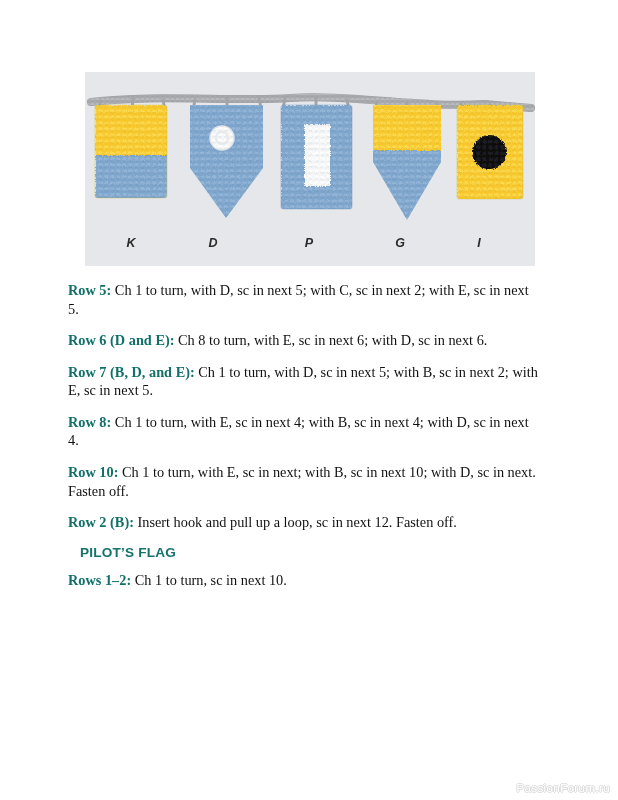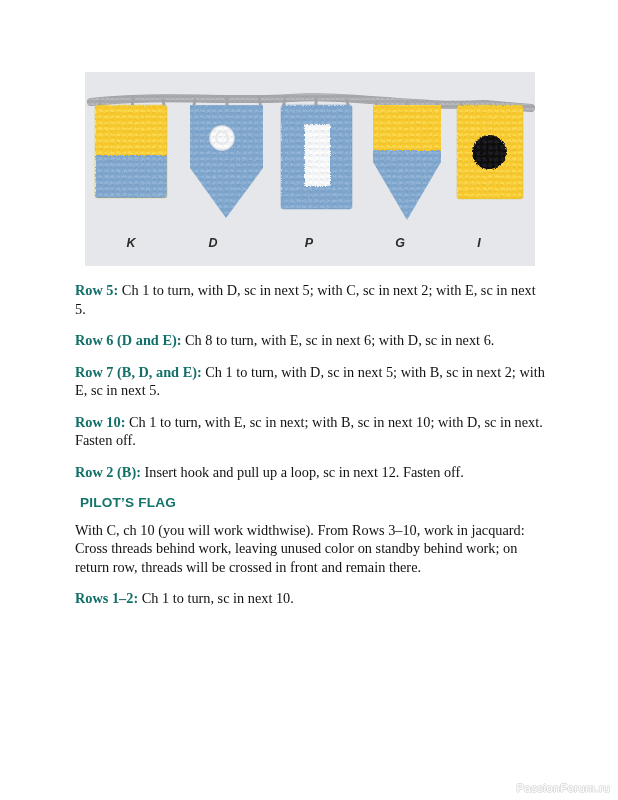--- a/index.html
+++ b/index.html
@@ -49,38 +49,38 @@
     font-style: italic;
     font-weight: 600;
     font-size: 12.5px;
     color: #2b2b2b;
     transform: translateX(-50%);
   }
 
   
   .content {
     position: absolute;
-    left: 75px;
+    left: 68px;
     top: 281px;
     width: 470px;
   }
   p.para {
     margin: 0 0 13px 0;
     font-size: 14.3px;
     line-height: 1.30;
     color: #111111;
     text-align: left;
   }
   p.para:last-child { margin-bottom: 8px; }
   .lead {
     font-weight: bold;
     color: #127069;
   }
   h2.section-head {
-    margin: 5px 0 11px 5px;
+    margin: 5px 0 11px 12px;
     font-family: "Liberation Sans", sans-serif;
     font-weight: bold;
     font-size: 13.6px;
     letter-spacing: 0.2px;
     color: #14746c;
   }
 
   
   .watermark {
     position: absolute;
@@ -235,33 +235,35 @@
     </p>
 
     <p class="para">
       <span class="lead">Row 6 (D and E):</span><span> Ch 8 to turn, with E, sc in next 6; with D, sc in next 6.</span>
     </p>
 
     <p class="para">
       <span class="lead">Row 7 (B, D, and E):</span><span> Ch 1 to turn, with D, sc in next 5; with B, sc in next 2; with E, sc in next 5.</span>
     </p>
 
+    <p class="para">
+      <span class="lead">Row 8:</span><span> Ch 1 to turn, with E, sc in next 4; with B, sc in next 4; with D, sc in next 4.</span>
+    </p>
 
 
     <p class="para">
       <span class="lead">Row 10:</span><span> Ch 1 to turn, with E, sc in next; with B, sc in next 10; with D, sc in next. Fasten off.</span>
     </p>
 
     <p class="para">
       <span class="lead">Row 2 (B):</span><span> Insert hook and pull up a loop, sc in next 12. Fasten off.</span>
     </p>
 
     <h2 class="section-head">PILOT’S FLAG</h2>
 
-    <p class="para">With C, ch 10 (you will work widthwise). From Rows 3–10, work in jacquard: Cross threads behind work, leaving unused color on standby behind work; on return row, threads will be crossed in front and remain there.</p>
 
     <p class="para">
       <span class="lead">Rows 1–2:</span><span> Ch 1 to turn, sc in next 10.</span>
     </p>
 
   </div>
 
   <div class="watermark">PassionForum.ru</div>
 
 </div>

